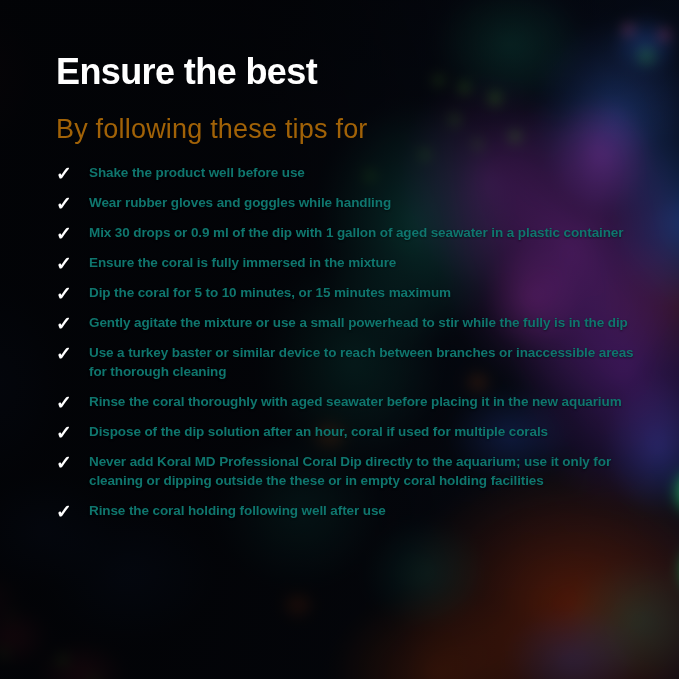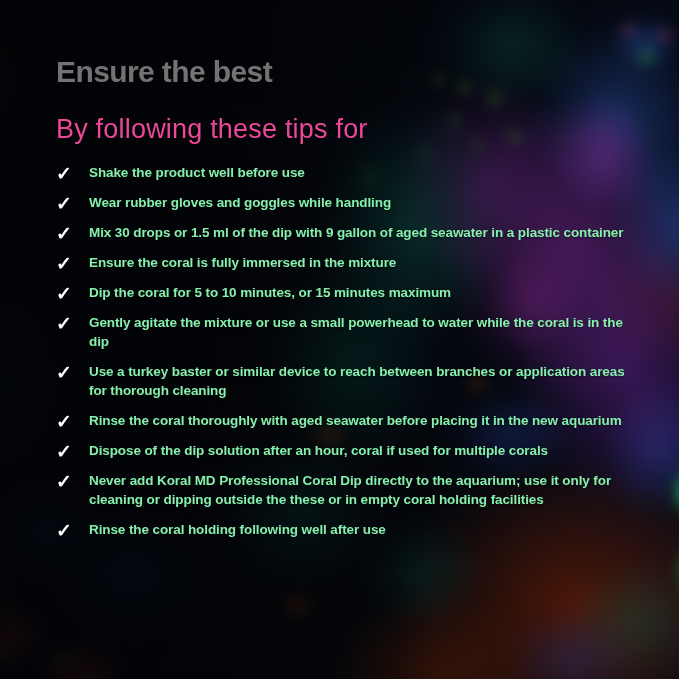--- a/index.html
+++ b/index.html
@@ -86,33 +86,33 @@
       linear-gradient(180deg, rgba(0,0,0,0.3) 0%, rgba(0,0,0,0) 20%);
   }
   
   .content {
     position: absolute; inset: 0;
     padding: 46px 40px 0 56px;
     color: #ffffff;
   }
   h1.title {
     margin: 0;
-    font-size: 30px;
+    font-size: 36px;
     line-height: 51px;
     font-weight: 700;
     letter-spacing: -0.6px;
-    color: #737373;
+    color: #ffffff;
   }
   p.subtitle {
     margin: 14px 0 16px 0;
     font-size: 27px;
     line-height: 36px;
     font-weight: 400;
     letter-spacing: 0.2px;
-    color: #ec4899;
+    color: #a16207;
   }
   ul.tips {
     list-style: none;
     margin: 16px 0 0 0;
     padding: 0;
     display: flex;
     flex-direction: column;
     gap: 11px;
     max-width: 610px;
   }
@@ -127,21 +127,21 @@
     font-weight: 700;
     color: #ffffff;
     transform: translateY(0.5px);
   }
   .tip-text {
     font-size: 13.5px;
     line-height: 19px;
     font-weight: 700;
     letter-spacing: -0.1px;
     max-width: 575px;
-    color: #86efac;
+    color: #0f766e;
     text-shadow: 0 1px 2px rgba(0,0,0,0.5);
   }
 </style>
 </head>
 <body>
 
 <div class="canvas">
   <div class="bg"></div>
   <div class="overlay"></div>
 
@@ -154,37 +154,37 @@
       <li class="tip">
         <span class="check">✓</span>
         <span class="tip-text">Shake the product well before use</span>
       </li>
       <li class="tip">
         <span class="check">✓</span>
         <span class="tip-text">Wear rubber gloves and goggles while handling</span>
       </li>
       <li class="tip">
         <span class="check">✓</span>
-        <span class="tip-text">Mix 30 drops or 1.5 ml of the dip with 9 gallon of aged seawater in a plastic container</span>
+        <span class="tip-text">Mix 30 drops or 0.9 ml of the dip with 1 gallon of aged seawater in a plastic container</span>
       </li>
       <li class="tip">
         <span class="check">✓</span>
         <span class="tip-text">Ensure the coral is fully immersed in the mixture</span>
       </li>
       <li class="tip">
         <span class="check">✓</span>
         <span class="tip-text">Dip the coral for 5 to 10 minutes, or 15 minutes maximum</span>
       </li>
       <li class="tip">
         <span class="check">✓</span>
-        <span class="tip-text">Gently agitate the mixture or use a small powerhead to water while the coral is in the dip</span>
-      </li>
-      <li class="tip">
-        <span class="check">✓</span>
-        <span class="tip-text">Use a turkey baster or similar device to reach between branches or application areas for thorough cleaning</span>
+        <span class="tip-text">Gently agitate the mixture or use a small powerhead to stir while the fully is in the dip</span>
+      </li>
+      <li class="tip">
+        <span class="check">✓</span>
+        <span class="tip-text">Use a turkey baster or similar device to reach between branches or inaccessible areas for thorough cleaning</span>
       </li>
       <li class="tip">
         <span class="check">✓</span>
         <span class="tip-text">Rinse the coral thoroughly with aged seawater before placing it in the new aquarium</span>
       </li>
       <li class="tip">
         <span class="check">✓</span>
         <span class="tip-text">Dispose of the dip solution after an hour, coral if used for multiple corals</span>
       </li>
       <li class="tip">

